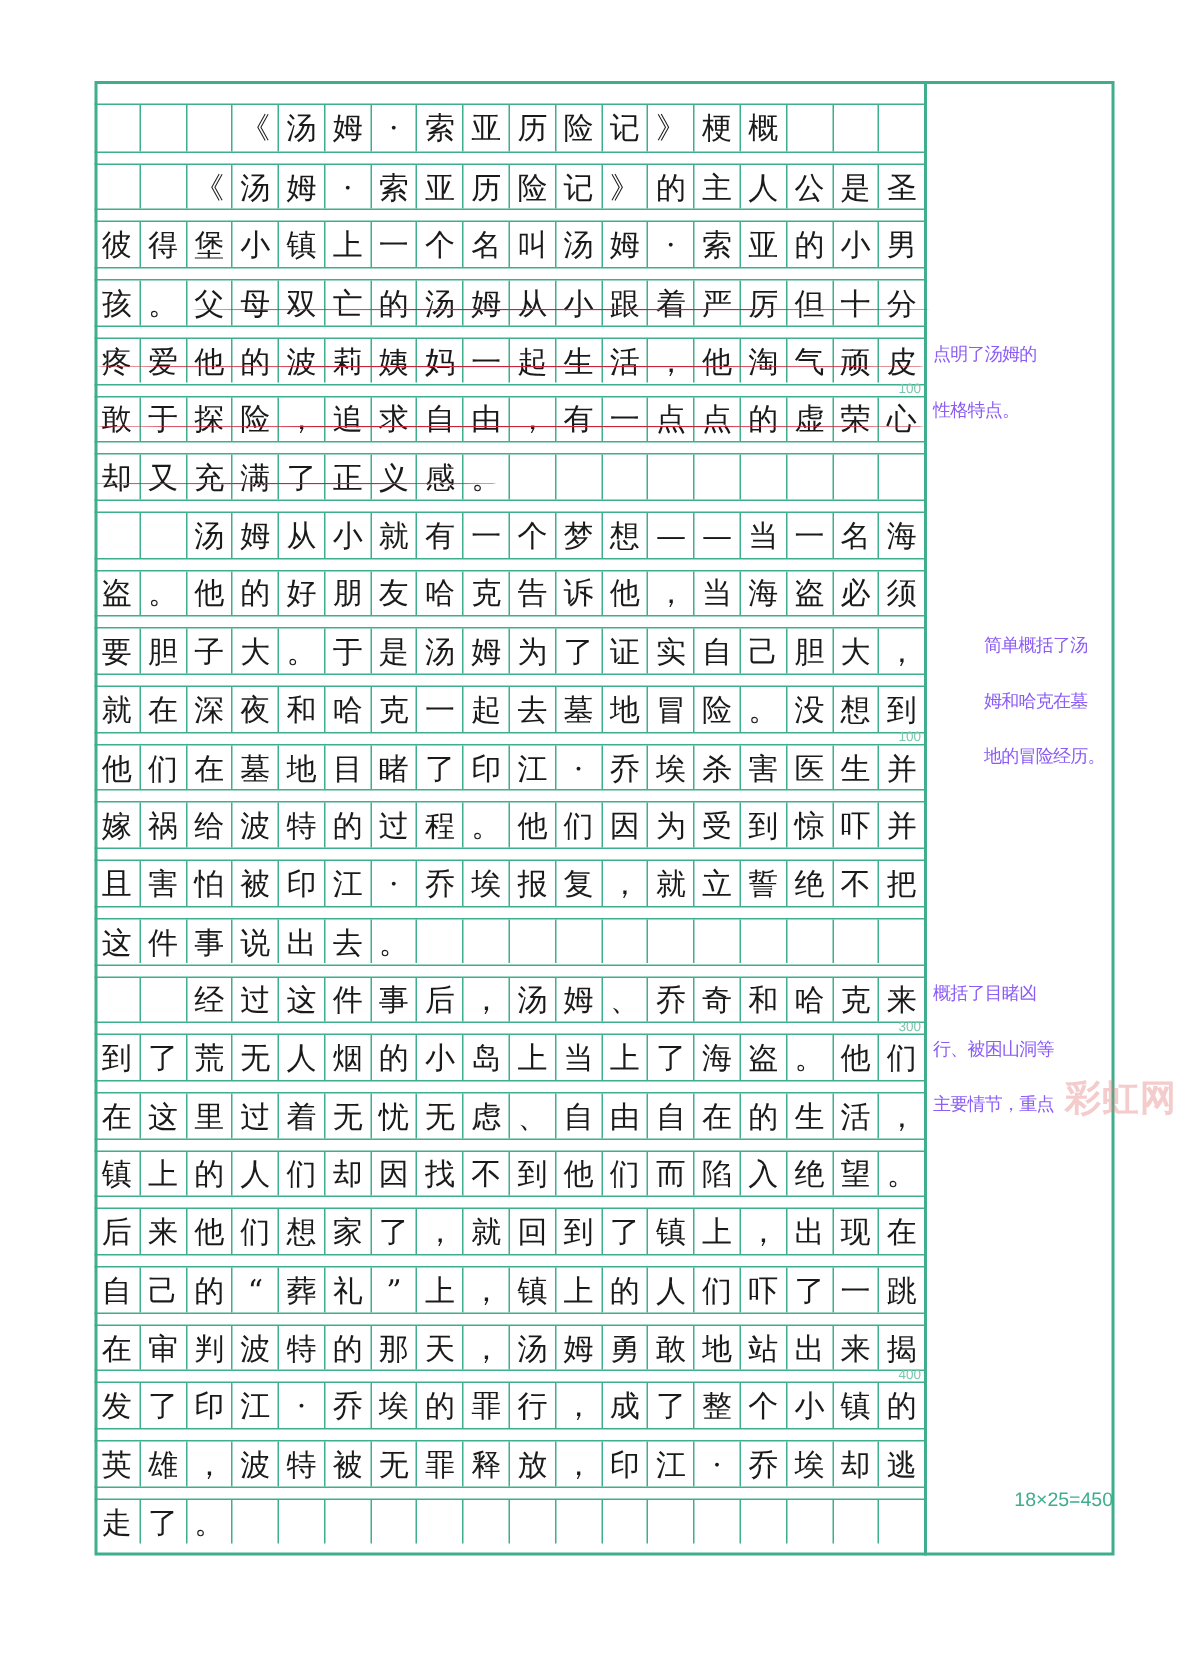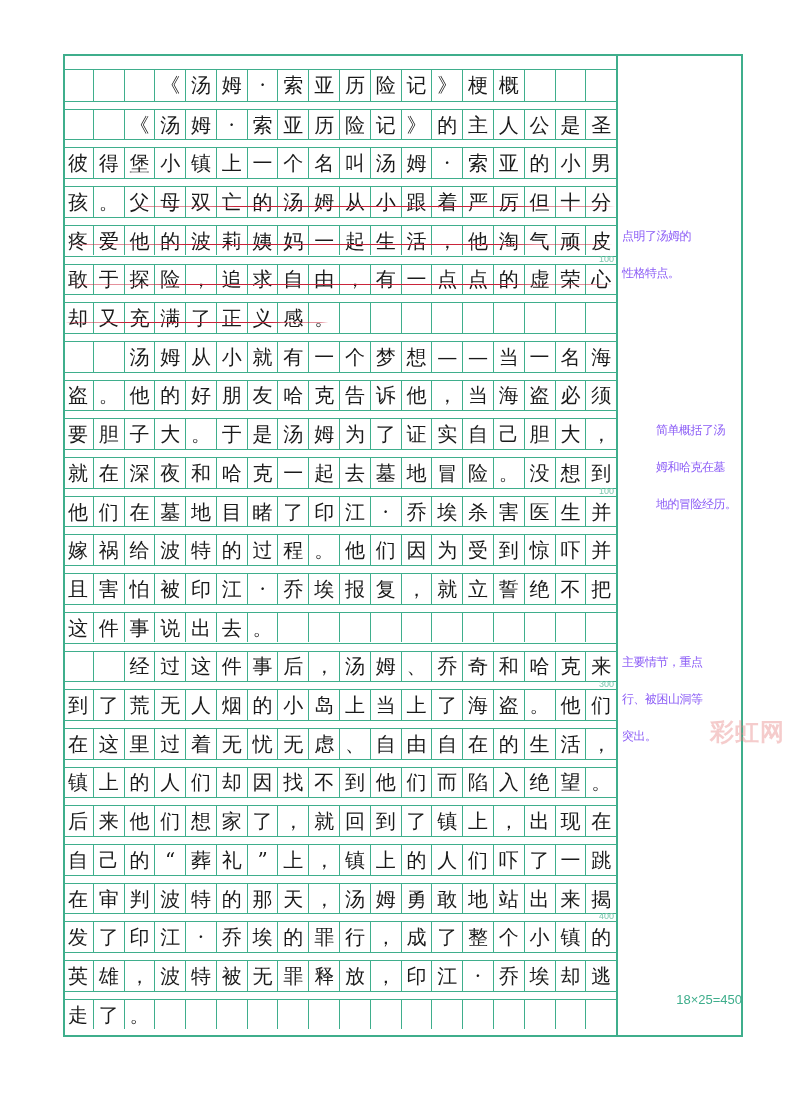--- a/index.html
+++ b/index.html
@@ -602,19 +602,19 @@
 <div class="note" style="top:218px;">
   <div>点明了汤姆的</div>
   <div>性格特点。</div>
 </div>
 <div class="note" style="top:412px;margin-left:34px;">
   <div>简单概括了汤</div>
   <div>姆和哈克在墓</div>
   <div>地的冒险经历。</div>
 </div>
 <div class="note" style="top:644px;">
+  <div>概括了目睹凶</div>
+  <div>行、被困山洞等</div>
   <div>主要情节，重点</div>
-  <div>行、被困山洞等</div>
-  <div>突出。</div>
 </div>
 
 <div class="watermark">彩虹网</div>
 <div class="footer">18×25=450</div>
 
 </body></html>

